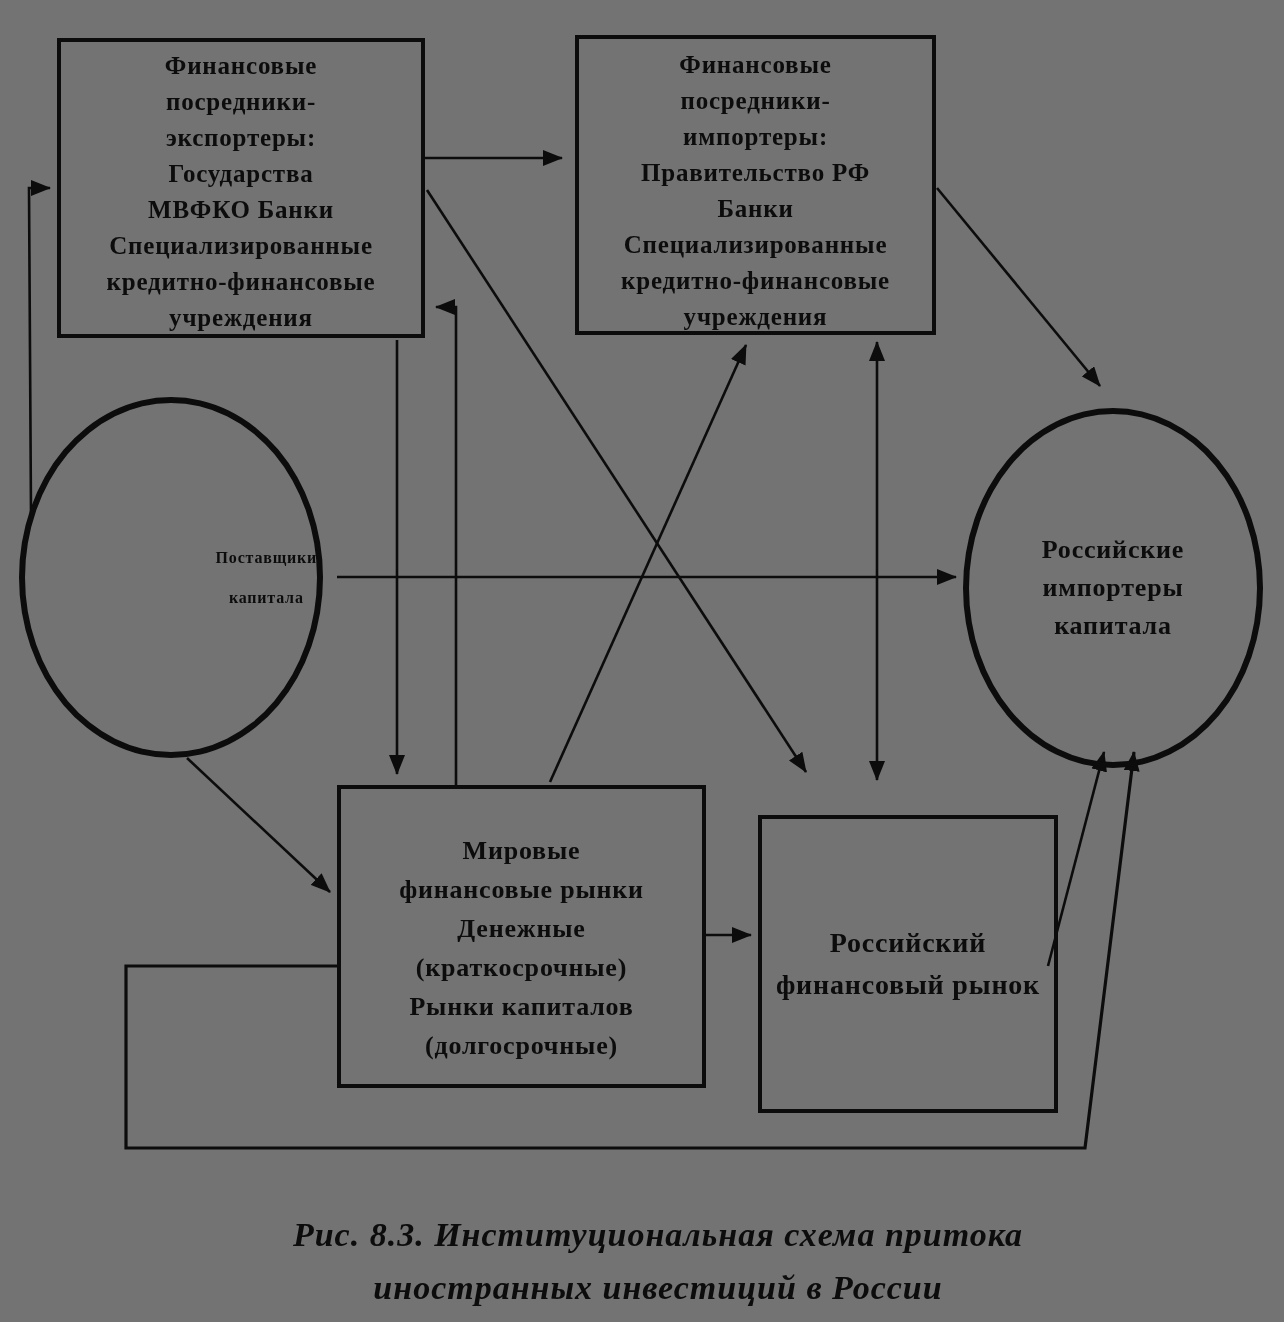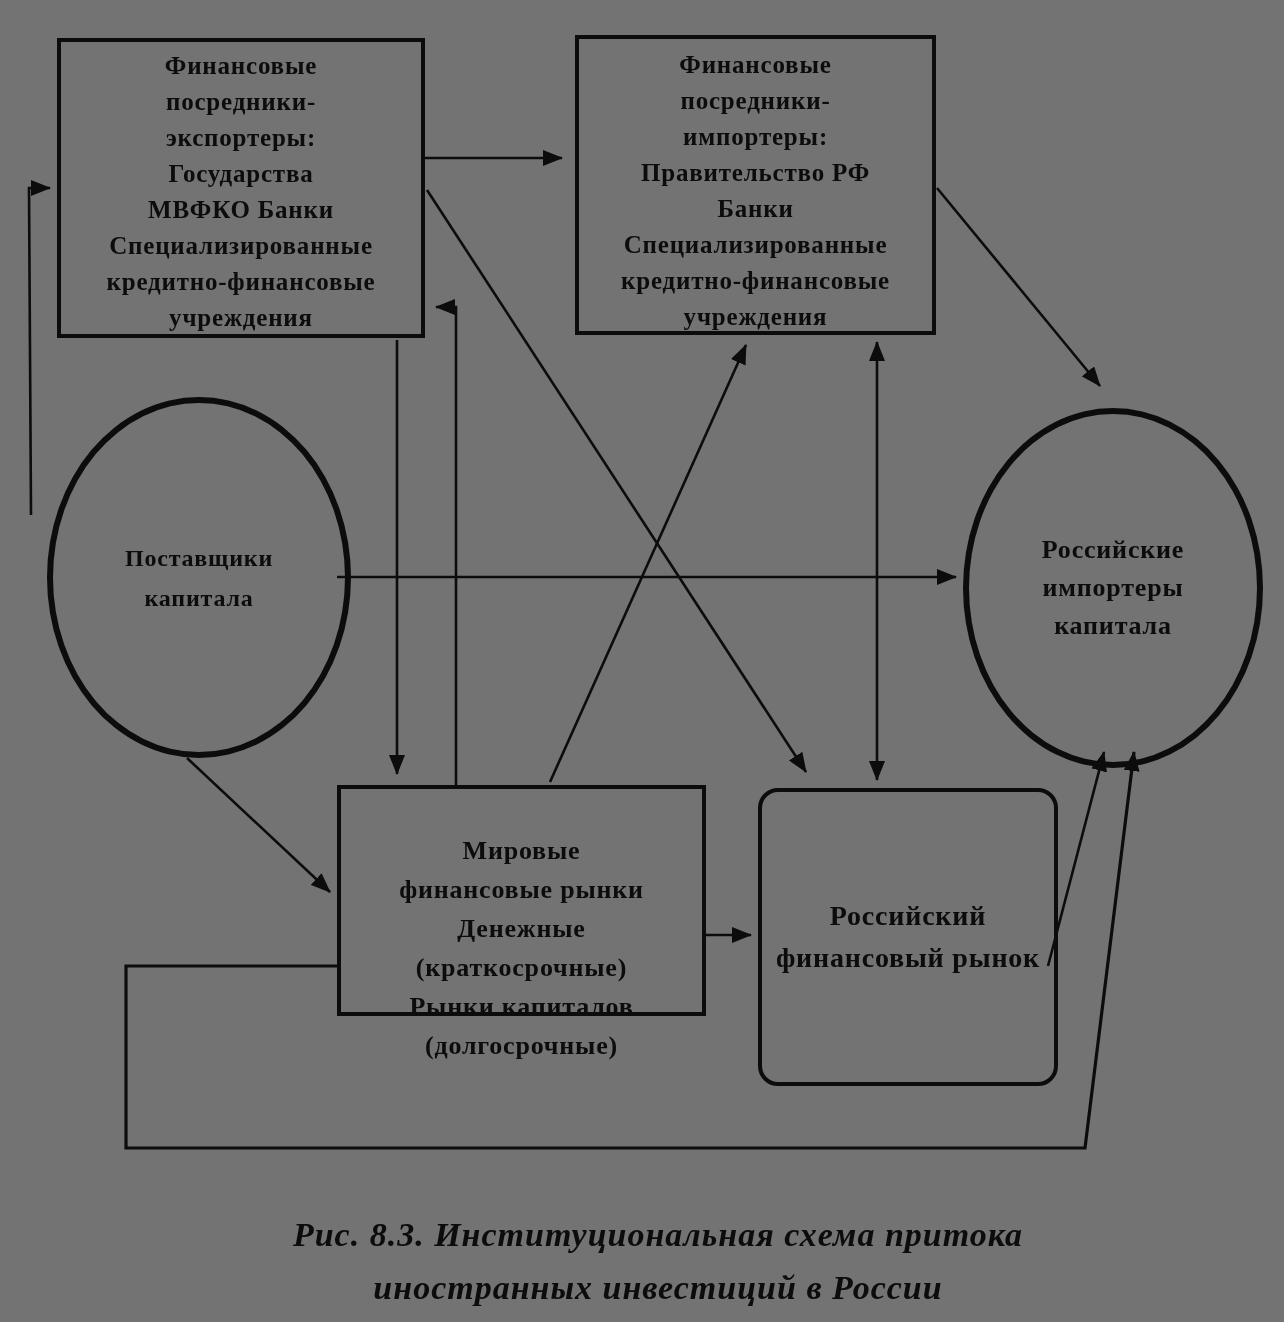--- a/index.html
+++ b/index.html
@@ -18,24 +18,24 @@
     display:flex; justify-content:center; text-align:center;
     font-weight:bold;
   }
   .rect { border:4px solid #0c0c0c; }
   .ellipse { border:6px solid #0c0c0c; border-radius:50%; align-items:center; }
 
   .label { white-space:pre-line; letter-spacing:0.8px; }
 
   .node-exporters { left:57px;  top:38px;  width:368px; height:300px; padding-top:6px;  font-size:25px; line-height:36px; }
   .node-importers { left:575px; top:35px;  width:361px; height:300px; padding-top:8px;  font-size:25px; line-height:36px; }
-  .node-suppliers { left:47px;  top:397px; width:304px; height:361px; font-size:24px; line-height:40px; }
+  .node-suppliers { left:19px;  top:397px; width:304px; height:361px; font-size:16px; line-height:40px;justify-content:flex-end; }
   .node-russian-importers { left:963px; top:408px; width:300px; height:360px; font-size:26px; line-height:38px; }
-  .node-world-markets { left:337px; top:785px; width:369px; height:231px; padding-top:42px; font-size:26px; line-height:39px; }
-  .node-russian-market { left:758px; top:788px; width:300px; height:298px; align-items:center; font-size:28px; line-height:42px;border-radius:20px; }
+  .node-world-markets { left:337px; top:785px; width:369px; height:303px; padding-top:42px; font-size:26px; line-height:39px; }
+  .node-russian-market { left:758px; top:815px; width:300px; height:298px; align-items:center; font-size:28px; line-height:42px; }
 
   .caption {
     position:absolute; left:16px; top:1208px; width:1284px;
     text-align:center; font-size:34px; font-weight:bold; font-style:italic;
     line-height:53px; white-space:pre-line; letter-spacing:1px;
   }
 </style>
 </head>
 <body>
 

